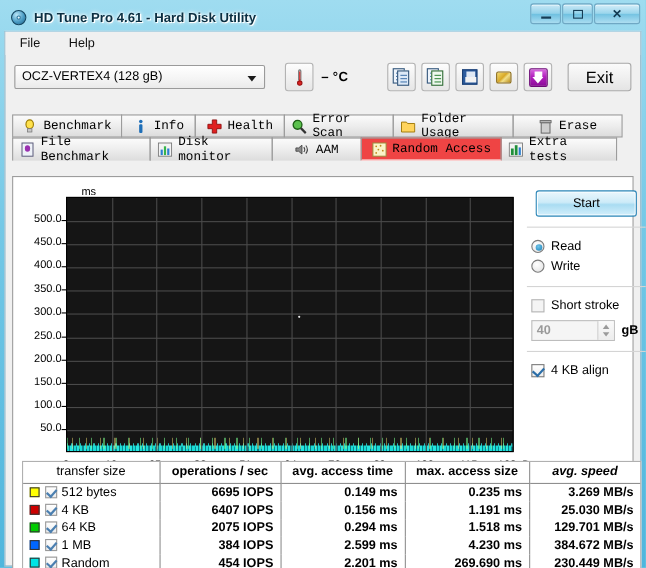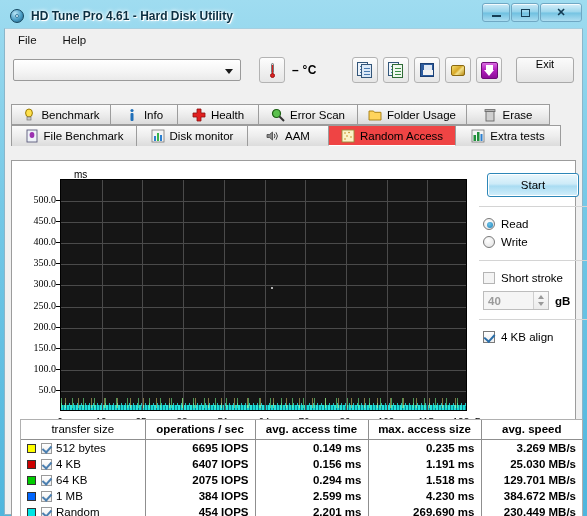--- a/index.html
+++ b/index.html
@@ -84,21 +84,21 @@
     background:linear-gradient(180deg,#fdfdfd 0%,#f1f1f1 50%,#e6e6e6 100%);
     display:flex;align-items:center;justify-content:center;position:relative;
   }
   #temp-btn { margin-left:18px; }
   #temp-text { margin-left:7px;font-size:12px;font-weight:bold;color:#000;letter-spacing:.3px;}
   #tool-right { position:absolute; right:8px; display:flex; align-items:center; }
   #exit-btn {
     width:58px;height:26px;margin-left:14px;
     border:1px solid #a9a9a9;border-radius:3px;
     background:linear-gradient(180deg,#fbfbfb 0%,#f0f0f0 50%,#e4e4e4 100%);
-    display:flex;justify-content:center;font-size:11px;color:#000;
+    display:flex;align-items:center;justify-content:center;font-size:15px;color:#000;
   }
   
   .ico { position:relative; width:17px;height:17px; }
   .doc {
     position:absolute;width:11px;height:14px;border:1px solid #33567a;background:#eef4fb;
   }
   .doc.back { left:0;top:0; }
   .doc.front{ left:4px;top:2px;background:#dce9f7; }
   .doc .ln{position:absolute;left:2px;width:6px;height:1px;background:#4a7bb0;}
   .doc.grn{border-color:#2f6b35;background:#eef8ee;}
@@ -113,21 +113,21 @@
     background:linear-gradient(180deg,#d96ce0 0%,#b31fbe 45%,#8c0d99 100%);
     border:1px solid #6d0a77;}
   .arrowbox .dn{position:absolute;left:4px;top:2px;width:7px;height:6px;background:#fff;}
   .arrowbox .tri{position:absolute;left:2px;top:7px;width:0;height:0;
     border-left:5.5px solid transparent;border-right:5.5px solid transparent;border-top:6px solid #fff;}
   .thermo{position:absolute;left:6px;top:1px;width:5px;height:15px;}
   .thermo .tube{position:absolute;left:1px;top:0;width:3px;height:10px;background:#d8d8d8;border:1px solid #777;border-radius:2px 2px 0 0;}
   .thermo .merc{position:absolute;left:2px;top:2px;width:1px;height:9px;background:#d22;}
   .thermo .bulb{position:absolute;left:0px;bottom:0;width:5px;height:5px;border-radius:50%;background:#d22;border:1px solid #911;}
   
-  #tabs { padding:14px 6px; }
+  #tabs { padding:14px 6px;font-family:Liberation Mono, monospace; }
   .tab-row { display:flex; height:21px; }
   .tab {
     display:flex;align-items:center;justify-content:center;gap:5px;
     border:1px solid #9c9c9c;border-bottom:none;
     background:linear-gradient(180deg,#fbfbfb 0%,#ededed 50%,#dcdcdc 100%);
     font-size:11.5px;color:#000;margin-right:-1px;padding:0 6px;
     position:relative;
   }
   .tab.active {
     background:#ef4444;border-bottom:1px solid #fff;z-index:3;
@@ -167,21 +167,21 @@
       rgba(40,220,215,.85) 0px,rgba(40,220,215,.85) 1px,transparent 1px,transparent 4px);
   }
   #plot .specks {
     position:absolute; left:0;right:0;bottom:2px;height:10px;
     background:repeating-linear-gradient(90deg,
       rgba(120,255,140,.55) 0px,rgba(120,255,140,.55) 1px,transparent 1px,transparent 11px),
       repeating-linear-gradient(90deg,
       rgba(255,235,120,.45) 4px,rgba(255,235,120,.45) 5px,transparent 5px,transparent 17px);
   }
   .outlier { position:absolute; width:2px;height:2px;background:#e8e8e8;border-radius:50%;}
-  .ytick { position:absolute; right:0; font-size:10px; color:#000; text-align:right; width:36px;font-family:Liberation Serif, serif;}
+  .ytick { position:absolute; right:0; font-size:10px; color:#000; text-align:right; width:36px;}
   .ytickmark{position:absolute;left:36px;width:4px;height:1px;background:#000;}
   .xtick { position:absolute; font-size:10px; color:#000; text-align:center;}
   
   #side { position:absolute; left:463px; top:6px; width:116px; }
   #start-btn {
     width:92px;height:24px;margin:6px auto 0 auto;
     border:1px solid #2d87b8;border-radius:3px;
     background:linear-gradient(180deg,#eaf7fd 0%,#cdebf8 45%,#a9dcf2 55%,#d4effb 100%);
     display:flex;align-items:center;justify-content:center;
     font-size:11.5px;color:#000;box-shadow:inset 0 0 0 1px #fff;
@@ -192,37 +192,37 @@
     background:radial-gradient(circle at 40% 35%,#fff 0%,#e9e9e9 70%,#d2d2d2 100%);
     position:relative;flex:0 0 12px;}
   .radio.on::after{content:"";position:absolute;left:3px;top:3px;width:6px;height:6px;border-radius:50%;
     background:radial-gradient(circle at 40% 35%,#6fc4ea 0%,#1b7fb5 100%);}
   .cbox{width:12px;height:12px;border:1px solid #7a7a7a;
     background:linear-gradient(180deg,#fff 0%,#eee 100%);position:relative;flex:0 0 12px;}
   .cbox.on::after{content:"";position:absolute;left:2px;top:0px;width:5px;height:8px;
     border:solid #2b6ea8;border-width:0 2px 2px 0;transform:rotate(42deg);}
   .cbox.dim{border-color:#b5b5b5;background:#f4f4f4;}
   #spin-row{display:flex;align-items:center;gap:6px;padding-left:8px;margin-top:4px;}
-  #spin{width:66px;height:19px;border:1px solid #bdbdbd;background:#f5f5f5;
+  #spin{width:76px;height:19px;border:1px solid #bdbdbd;background:#f5f5f5;
     display:flex;align-items:center;position:relative;font-weight:bold;}
   #spin .val{font-size:11.5px;color:#9a9a9a;padding-left:4px;}
   #spin .sp{position:absolute;right:0;top:0;width:15px;height:17px;
     border-left:1px solid #cfcfcf;background:linear-gradient(180deg,#fafafa,#ececec);}
   #spin .sp .up,#spin .sp .dw{position:absolute;left:4px;width:0;height:0;
     border-left:3px solid transparent;border-right:3px solid transparent;}
   #spin .sp .up{top:3px;border-bottom:4px solid #9a9a9a;}
   #spin .sp .dw{bottom:3px;border-top:4px solid #9a9a9a;}
   #gb-label{font-size:11.5px;color:#000;font-weight:bold;}
   
   #results { position:absolute; left:8px; top:258px; width:563px; height:118px;
     border:1px solid #b0b0b0; background:#fff; }
   table { border-collapse:collapse; width:100%; font-size:11.5px;}
   thead th { font-weight:bold; color:#000; padding:3px 6px 4px 6px;
     border-bottom:1px solid #8f8f8f; border-right:1px solid #8f8f8f;}
-  thead th:last-child{border-right:none;}
+  thead th:last-child{border-right:none;font-style:italic;}
   tbody td { padding:2px 6px; color:#000; font-weight:bold;
     border-right:1px solid #8f8f8f;}
   tbody td:last-child{border-right:none;}
   td.lbl, th.lbl { text-align:left; font-weight:normal; }
   td.num, th.num { text-align:right; }
   .swatch{display:inline-block;width:9px;height:9px;border:1px solid #333;vertical-align:-1px;margin-right:5px;}
   .legend-cb{display:inline-block;width:11px;height:11px;border:1px solid #9a9a9a;
     background:linear-gradient(180deg,#fff,#ededed);position:relative;vertical-align:-2px;margin-right:4px;}
   .legend-cb::after{content:"";position:absolute;left:2px;top:0px;width:4px;height:7px;
     border:solid #4b7fb0;border-width:0 2px 2px 0;transform:rotate(42deg);}
@@ -254,20 +254,21 @@
 
   <div id="client">
 
     <div id="menubar">
       <div class="menu-item">File</div>
       <div class="menu-item">Help</div>
     </div>
 
     <div id="toolbar">
       <div id="drive-select">
+        <span>OCZ-VERTEX4 (128 gB)</span>
         <span class="arrow"></span>
       </div>
 
       <div class="tbtn" id="temp-btn">
         <span class="ico">
           <span class="thermo">
               <span class="tube"></span>
               <span class="merc"></span>
               <span class="bulb"></span>
             </span>
@@ -369,21 +370,21 @@
           <span>Error Scan</span>
         </div>
         <div class="tab" style="width:110px">
           <span class="ticon">
             <svg width="14" height="14" viewBox="0 0 14 14">
                 <path d="M1 3h4.5l1 1.3H13V12H1z" fill="#ffd45c" stroke="#a37c0d" stroke-width=".9"></path>
               </svg>
           </span>
           <span>Folder Usage</span>
         </div>
-        <div class="tab" style="width:84px">
+        <div class="tab" style="width:100px">
           <span class="ticon">
             <svg width="14" height="14" viewBox="0 0 14 14">
                 <rect x="3" y="3.5" width="8" height="9.5" fill="#cfcfcf" stroke="#666" stroke-width=".9"></rect>
                 <rect x="2" y="1.6" width="10" height="2" fill="#b5b5b5" stroke="#666" stroke-width=".8"></rect>
               </svg>
           </span>
           <span>Erase</span>
         </div>
       </div>
       <div class="tab-row row2">

